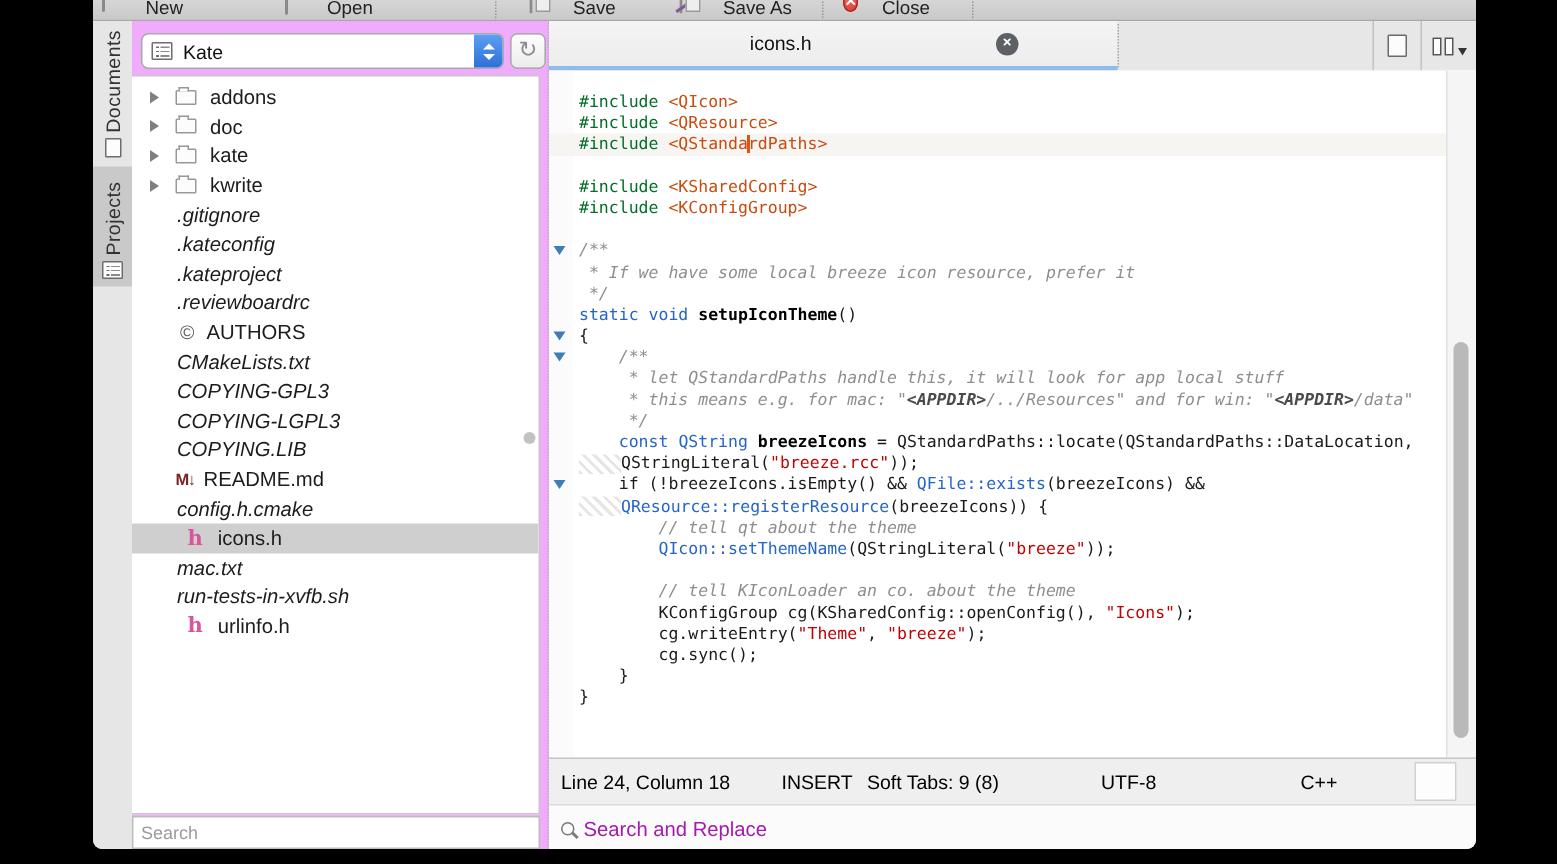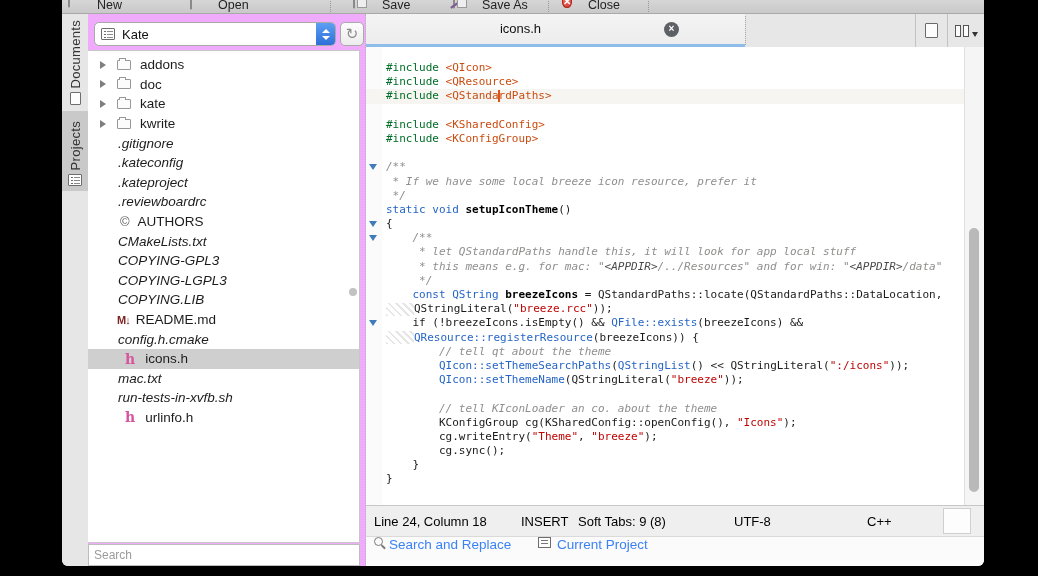--- a/index.html
+++ b/index.html
@@ -90,33 +90,33 @@
   .fold { position:absolute; left:3px; top:4px; width:0; height:0; border-left:4.5px solid transparent; border-right:4.5px solid transparent; border-top:6px solid #3f7cb8; }
   .hatch { display:inline-block; width:28px; height:13px; vertical-align:middle;
            background:repeating-linear-gradient(45deg,#e6e6e6 0 2px, transparent 2px 5px); }
   .t-pp  { color:#006e28; }
   .t-inc { color:#ca4b0f; }
   .t-kw  { color:#2565c7; }
   .t-ty  { color:#2565c7; }
   .t-fn  { color:#000; font-weight:bold; }
   .t-str { color:#bf0303; }
   .t-com { color:#8f8e8d; font-style:italic; }
-  .t-comb{ color:#4a4a4a; font-weight:normal; font-style:italic; }
+  .t-comb{ color:#4a4a4a; font-weight:bold; font-style:italic; }
   .t-pl  { color:#1a1a1a; }
   .caret { display:inline-block; width:2px; height:12px; background:#dd5414; vertical-align:middle; margin:0 -1px; }
 
   .scrollbar { position:absolute; right:0; top:0; width:20px; height:458px; background:#f5f5f5; border-left:1px solid #e1e1e1; }
   .thumb { position:absolute; left:4px; top:181px; width:10px; height:264px; border-radius:6px; background:#b9b9b9; }
 
   .statusbar { position:absolute; left:0; top:491px; width:618px; height:31px; background:#efefef; border-top:1px solid #c7c7c7; font-size:13px; color:#000; }
   .sb-item { position:absolute; top:8px; white-space:nowrap; }
   .sb-box { position:absolute; left:577px; top:2px; width:28px; height:26px; background:#fdfdfd; border:1px solid #cfcfcf; }
 
   .bottombar { position:absolute; left:0; top:522px; width:618px; height:30px; background:#fbfbfb; border-top:1px solid #dadada; }
-  .bb-btn { position:absolute; top:0; height:30px; display:flex; gap:6px; font-size:13.5px; color:#3b82f6; }
+  .bb-btn { position:absolute; top:0; height:30px; display:flex; align-items:center; gap:6px; font-size:13.5px; color:#a21caf; }
   .bb-search { left:8px; }
   .bb-project { left:172px; }
   .mag { width:9px; height:9px; border:1.5px solid #7a7a7a; border-radius:50%; position:relative; }
   .mag::after { content:""; position:absolute; width:5px; height:1.5px; background:#7a7a7a; transform:rotate(45deg); right:-4px; bottom:-2px; }
   .ic-list-sm { width:13px; height:11px; background:#fdfdfd; border:1px solid #6d6d6d; position:relative; }
   .ic-list-sm::after { content:""; position:absolute; left:2px; top:2px; right:2px; height:6px;
                        background:repeating-linear-gradient(#777 0 1px, transparent 1px 3px); }
 </style>
 </head>
 <body>
@@ -285,21 +285,20 @@
             <div class="line"><span class="fold"></span><span class="t-pl">{</span></div>
             <div class="line"><span class="fold"></span><span class="t-pl">    </span><span class="t-com">/**</span></div>
             <div class="line"><span class="t-com">     * let QStandardPaths handle this, it will look for app local stuff</span></div>
             <div class="line"><span class="t-com">     * this means e.g. for mac: "</span><span class="t-comb">&lt;APPDIR&gt;</span><span class="t-com">/../Resources" and for win: "</span><span class="t-comb">&lt;APPDIR&gt;</span><span class="t-com">/data"</span></div>
             <div class="line"><span class="t-com">     */</span></div>
             <div class="line"><span class="t-pl">    </span><span class="t-kw">const</span><span class="t-pl"> </span><span class="t-ty">QString</span><span class="t-pl"> </span><span class="t-fn">breezeIcons</span><span class="t-pl"> = QStandardPaths::locate(QStandardPaths::DataLocation,</span></div>
             <div class="line"><span class="hatch"></span><span class="t-pl">QStringLiteral(</span><span class="t-str">"breeze.rcc"</span><span class="t-pl">));</span></div>
             <div class="line"><span class="fold"></span><span class="t-pl">    if (!breezeIcons.isEmpty() &amp;&amp; </span><span class="t-ty">QFile::exists</span><span class="t-pl">(breezeIcons) &amp;&amp;</span></div>
             <div class="line"><span class="hatch"></span><span class="t-ty">QResource::registerResource</span><span class="t-pl">(breezeIcons)) {</span></div>
             <div class="line"><span class="t-pl">        </span><span class="t-com">// tell qt about the theme</span></div>
-            <div class="line"><span class="t-pl">        </span><span class="t-ty">QIcon::setThemeSearchPaths</span><span class="t-pl">(</span><span class="t-ty">QStringList</span><span class="t-pl">() &lt;&lt; QStringLiteral(</span><span class="t-str">":/icons"</span><span class="t-pl">));</span></div>
             <div class="line"><span class="t-pl">        </span><span class="t-ty">QIcon::setThemeName</span><span class="t-pl">(QStringLiteral(</span><span class="t-str">"breeze"</span><span class="t-pl">));</span></div>
             <div class="line"></div>
             <div class="line"><span class="t-pl">        </span><span class="t-com">// tell KIconLoader an co. about the theme</span></div>
             <div class="line"><span class="t-pl">        KConfigGroup cg(KSharedConfig::openConfig(), </span><span class="t-str">"Icons"</span><span class="t-pl">);</span></div>
             <div class="line"><span class="t-pl">        cg.writeEntry(</span><span class="t-str">"Theme"</span><span class="t-pl">, </span><span class="t-str">"breeze"</span><span class="t-pl">);</span></div>
             <div class="line"><span class="t-pl">        cg.sync();</span></div>
             <div class="line"><span class="t-pl">    }</span></div>
             <div class="line"><span class="t-pl">}</span></div>
           </div>
         <div class="scrollbar">
@@ -314,21 +313,17 @@
         <span class="sb-item" style="left:368px;">UTF-8</span>
         <span class="sb-item" style="left:501px;">C++</span>
         <span class="sb-box"></span>
       </div>
 
       <div class="bottombar">
         <div class="bb-btn bb-search">
           <span class="mag"></span>
           <span>Search and Replace</span>
         </div>
-        <div class="bb-btn bb-project">
-          <span class="ic-list-sm"></span>
-          <span>Current Project</span>
-        </div>
       </div>
     </div>
 
   </div>
 </div>
 
 </body></html>

